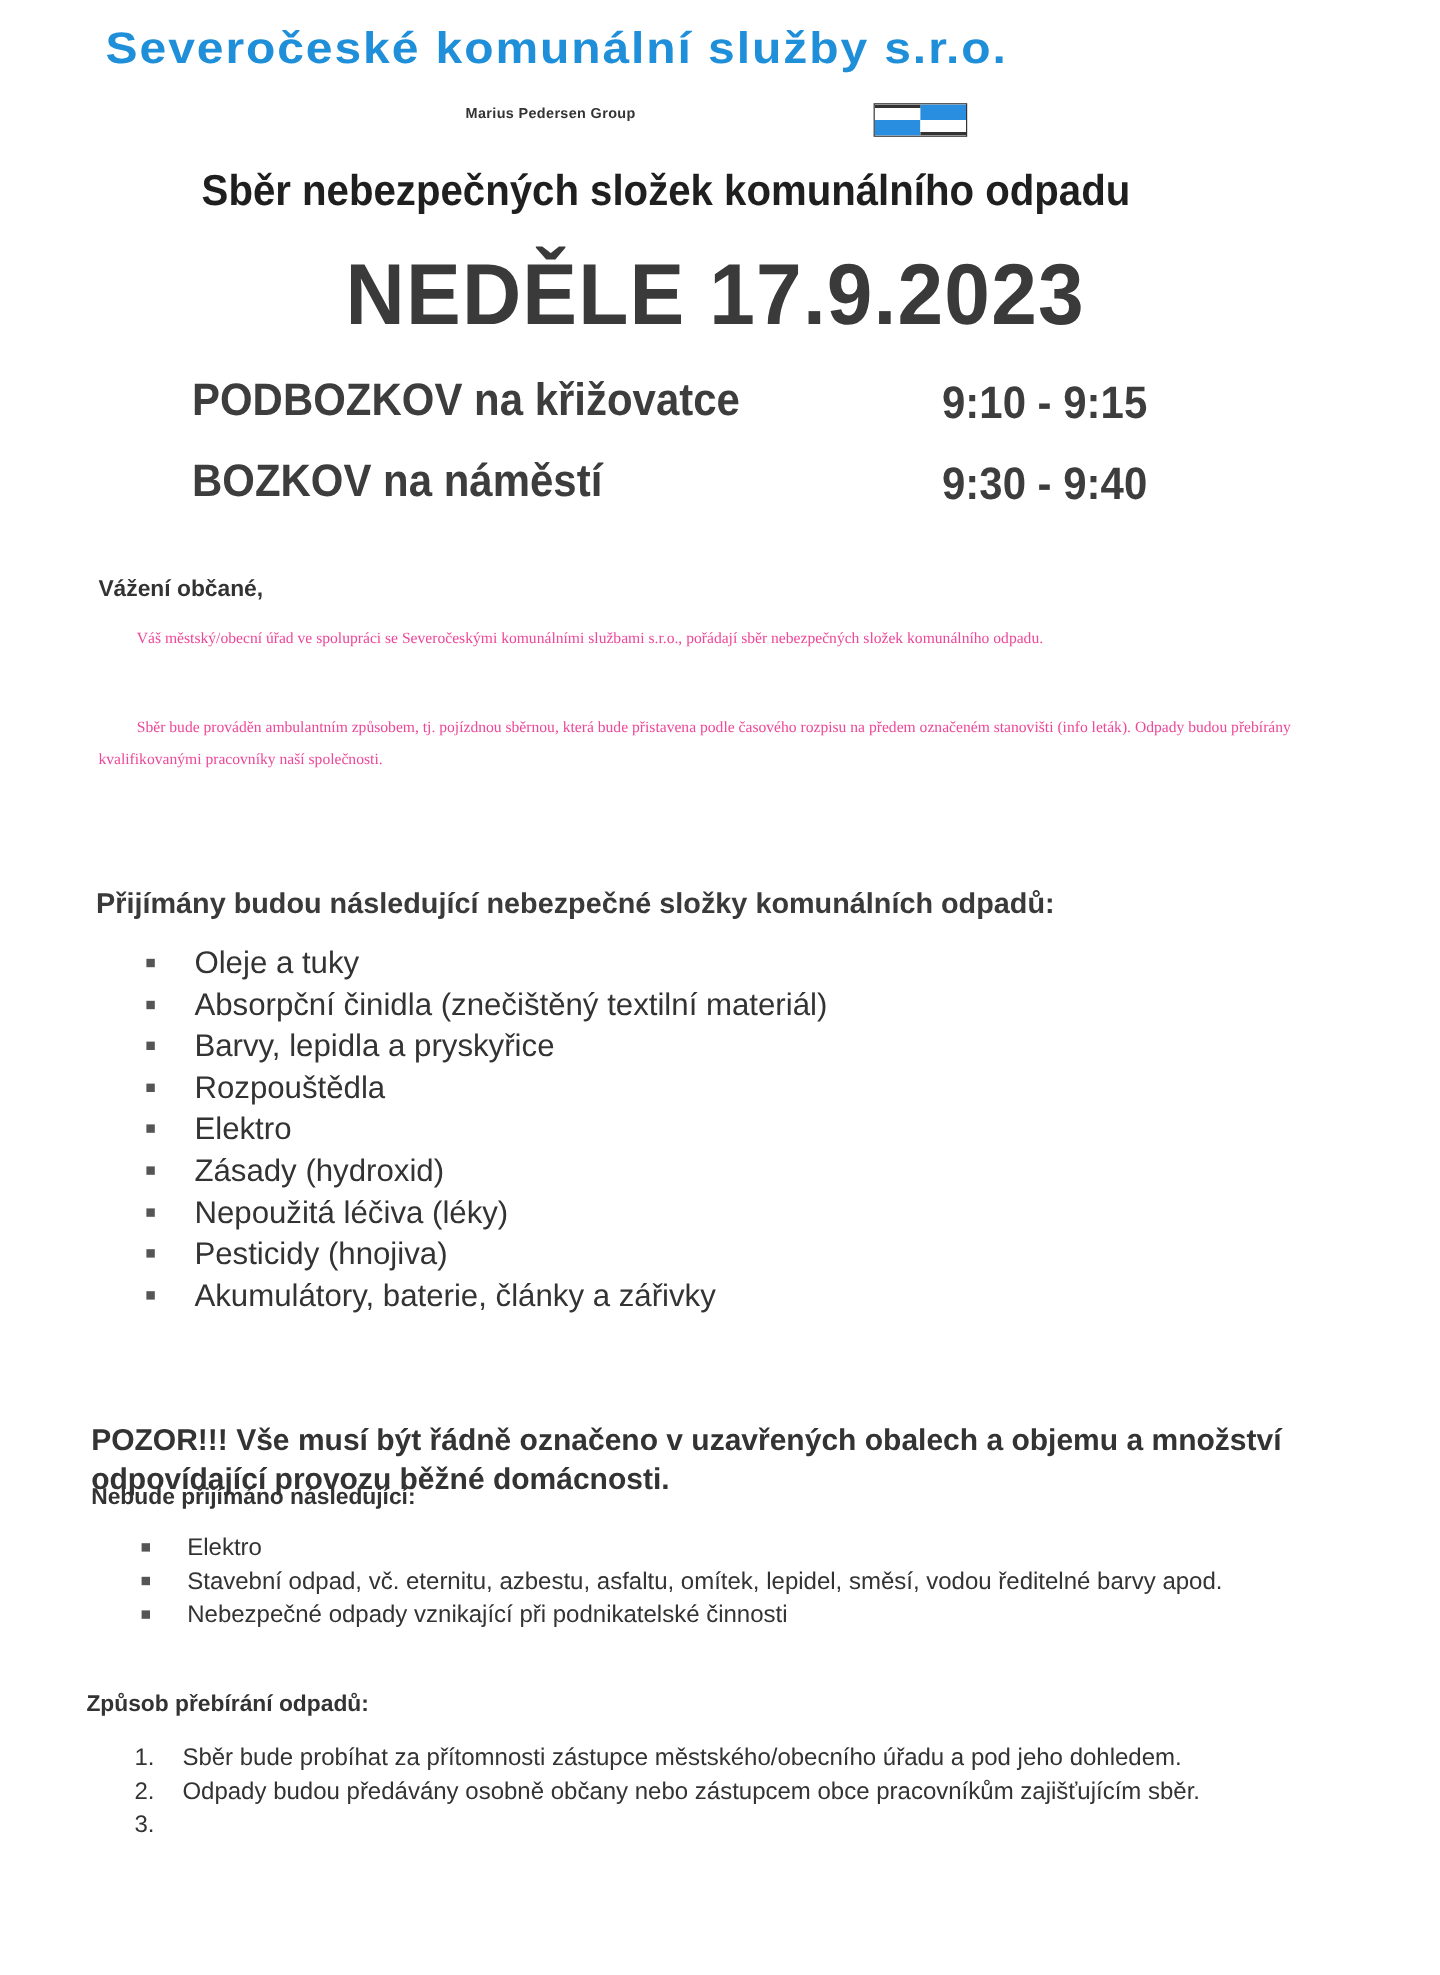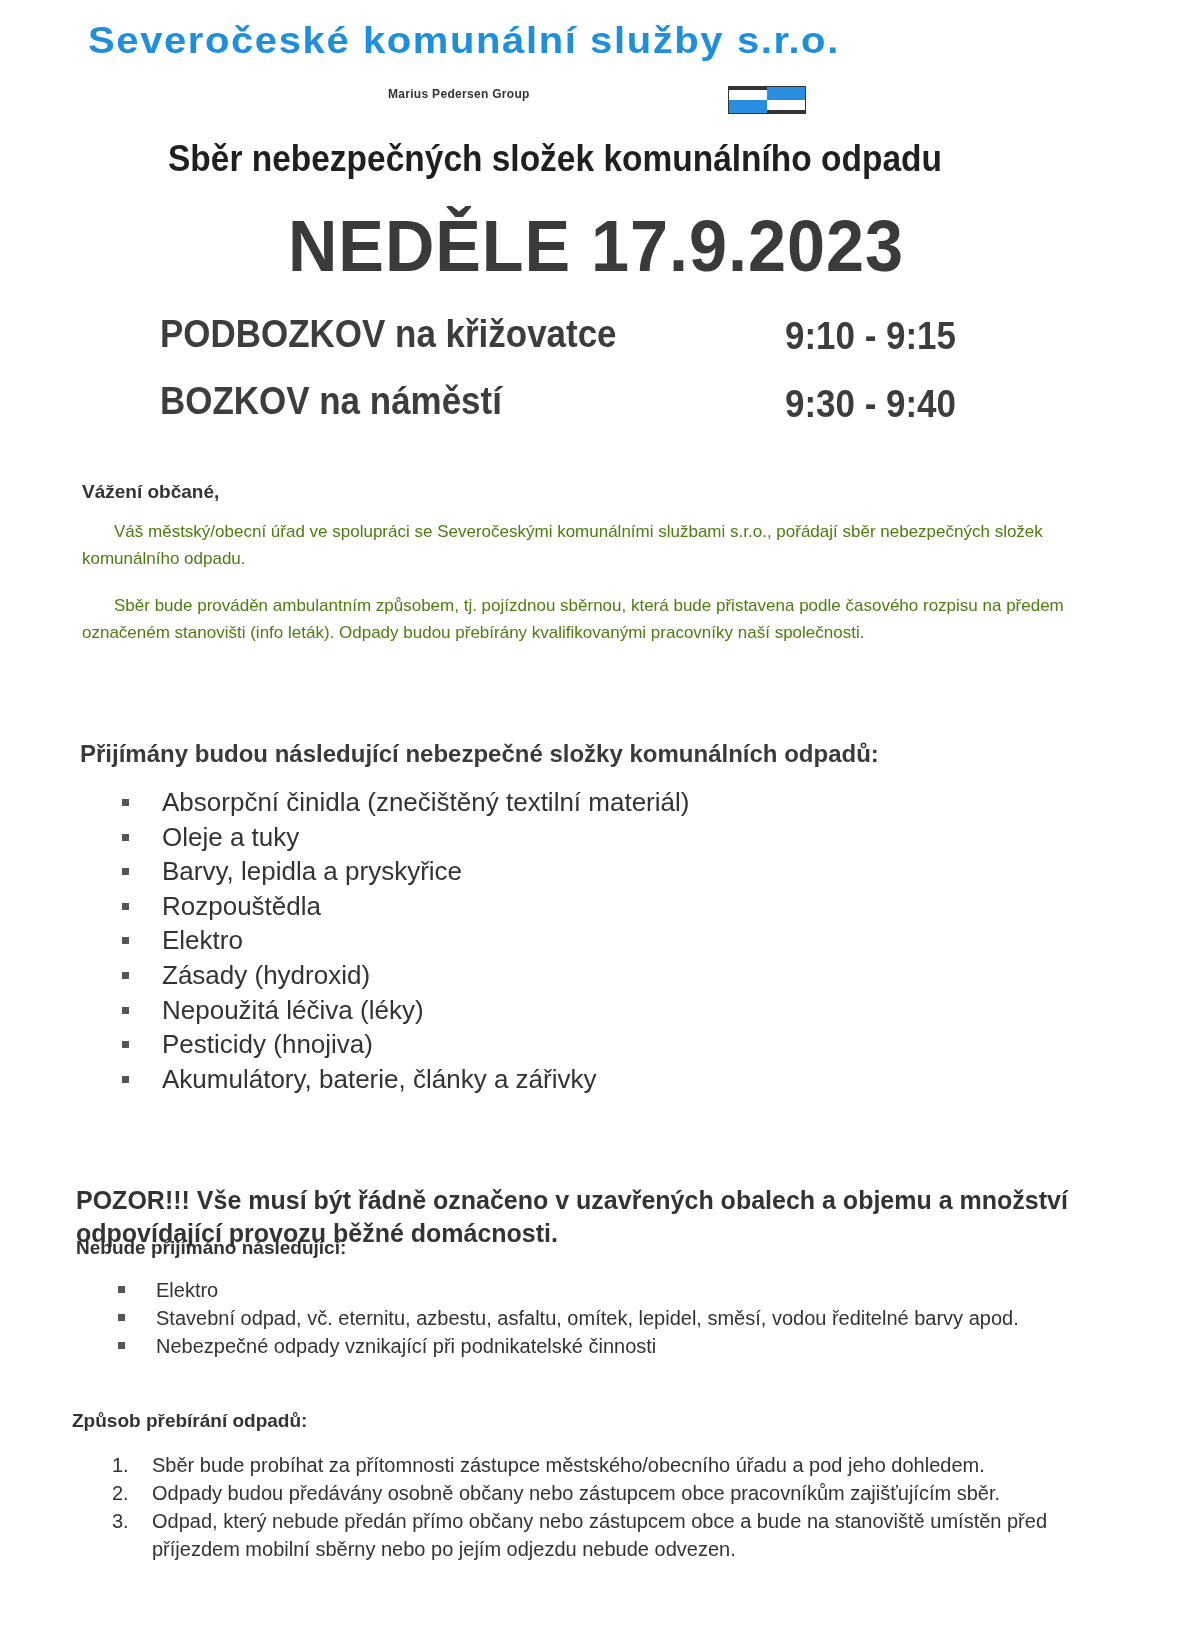--- a/index.html
+++ b/index.html
@@ -22,21 +22,21 @@
     .group-logo .stripe { position: absolute; left: 0; top: 0; width: 50%; height: 3px; background: #333; }
     .group-logo .stripe2 { position: absolute; right: 0; bottom: 0; width: 50%; height: 3px; background: #333; }
 
     .subtitle { left: 168px; top: 138px; font-size: 36px; font-weight: bold; color: #1f1f1f; transform: scaleX(0.93); transform-origin: left top; }
     .date { left: 288px; top: 205px; font-size: 72px; font-weight: bold; color: #3a3a3a; letter-spacing: 1px; transform: scaleX(0.95); transform-origin: left top; }
 
     .loc { font-size: 38px; font-weight: bold; color: #3d3d3d; transform: scaleX(0.92); transform-origin: left top; }
     .time { font-size: 38px; font-weight: bold; color: #3d3d3d; transform: scaleX(0.92); transform-origin: left top; }
 
     .greeting { left: 82px; top: 470px; font-size: 19px; font-weight: bold; color: #333; margin-top: 11px; }
-    .para { left: 82px; width: 1030px; font-size: 17px; line-height: 27px; color: #4d7c0f; white-space: normal; text-indent: 32px; }
+    .para { left: 82px; width: 1030px; font-size: 13px; line-height: 27px; color: #ec4899; white-space: normal; text-indent: 32px; font-family: Liberation Serif, serif; }
 
     .h-accepted { left: 80px; top: 740px; font-size: 24px; font-weight: bold; color: #3a3a3a; }
     ul.accepted { position: absolute; left: 118px; top: 785px; margin: 0; padding: 0; list-style: none; }
     ul.accepted li { font-size: 26px; line-height: 34.6px; color: #333; position: relative; padding-left: 44px; white-space: nowrap; }
     ul.accepted li .bullet, ul.rejected li .bullet { position: absolute; left: 4px; width: 7px; height: 7px; background: #555; }
     ul.accepted li .bullet { top: 14px; }
 
     .warning { left: 76px; top: 1184px; width: 1060px; font-size: 25px; line-height: 33px; font-weight: bold; color: #333; white-space: normal; }
 
     .h-rejected { left: 76px; top: 1237px; font-size: 19px; font-weight: bold; color: #333; }
@@ -70,22 +70,22 @@
 <div class="abs time" style="left:785px; top:315px;">9:10 - 9:15</div>
 <div class="abs loc" style="left:160px; top:380px;">BOZKOV na náměstí</div>
 <div class="abs time" style="left:785px; top:383px;">9:30 - 9:40</div>
 
 <div class="abs greeting">Vážení občané,</div>
 <div class="abs para" style="top:518px;">Váš městský/obecní úřad ve spolupráci se Severočeskými komunálními službami s.r.o., pořádají sběr nebezpečných složek komunálního odpadu.</div>
 <div class="abs para" style="top:592px;">Sběr bude prováděn ambulantním způsobem, tj. pojízdnou sběrnou, která bude přistavena podle časového rozpisu na předem označeném stanovišti (info leták). Odpady budou přebírány kvalifikovanými pracovníky naší společnosti.</div>
 
 <div class="abs h-accepted">Přijímány budou následující nebezpečné složky komunálních odpadů:</div>
 <ul class="accepted">
+  <li><span class="bullet"></span><span>Oleje a tuky</span></li>
   <li><span class="bullet"></span><span>Absorpční činidla (znečištěný textilní materiál)</span></li>
-  <li><span class="bullet"></span><span>Oleje a tuky</span></li>
   <li><span class="bullet"></span><span>Barvy, lepidla a pryskyřice</span></li>
   <li><span class="bullet"></span><span>Rozpouštědla</span></li>
   <li><span class="bullet"></span><span>Elektro</span></li>
   <li><span class="bullet"></span><span>Zásady (hydroxid)</span></li>
   <li><span class="bullet"></span><span>Nepoužitá léčiva (léky)</span></li>
   <li><span class="bullet"></span><span>Pesticidy (hnojiva)</span></li>
   <li><span class="bullet"></span><span>Akumulátory, baterie, články a zářivky</span></li>
 </ul>
 
 <div class="abs warning">POZOR!!! Vše musí být řádně označeno v uzavřených obalech a objemu a množství odpovídající provozu běžné domácnosti.</div>
@@ -94,14 +94,14 @@
 <ul class="rejected">
   <li><span class="bullet"></span><span>Elektro</span></li>
   <li><span class="bullet"></span><span>Stavební odpad, vč. eternitu, azbestu, asfaltu, omítek, lepidel, směsí, vodou ředitelné barvy apod.</span></li>
   <li><span class="bullet"></span><span>Nebezpečné odpady vznikající při podnikatelské činnosti</span></li>
 </ul>
 
 <div class="abs h-method">Způsob přebírání odpadů:</div>
 <ol class="method">
   <li><span class="num">1.</span><span>Sběr bude probíhat za přítomnosti zástupce městského/obecního úřadu a pod jeho dohledem.</span></li>
   <li><span class="num">2.</span><span>Odpady budou předávány osobně občany nebo zástupcem obce pracovníkům zajišťujícím sběr.</span></li>
-  <li><span class="num">3.</span><span>Odpad, který nebude předán přímo občany nebo zástupcem obce a bude na stanoviště umístěn před příjezdem mobilní sběrny nebo po jejím odjezdu nebude odvezen.</span></li>
+  <li><span class="num">3.</span></li>
 </ol>
 
 </body></html>

